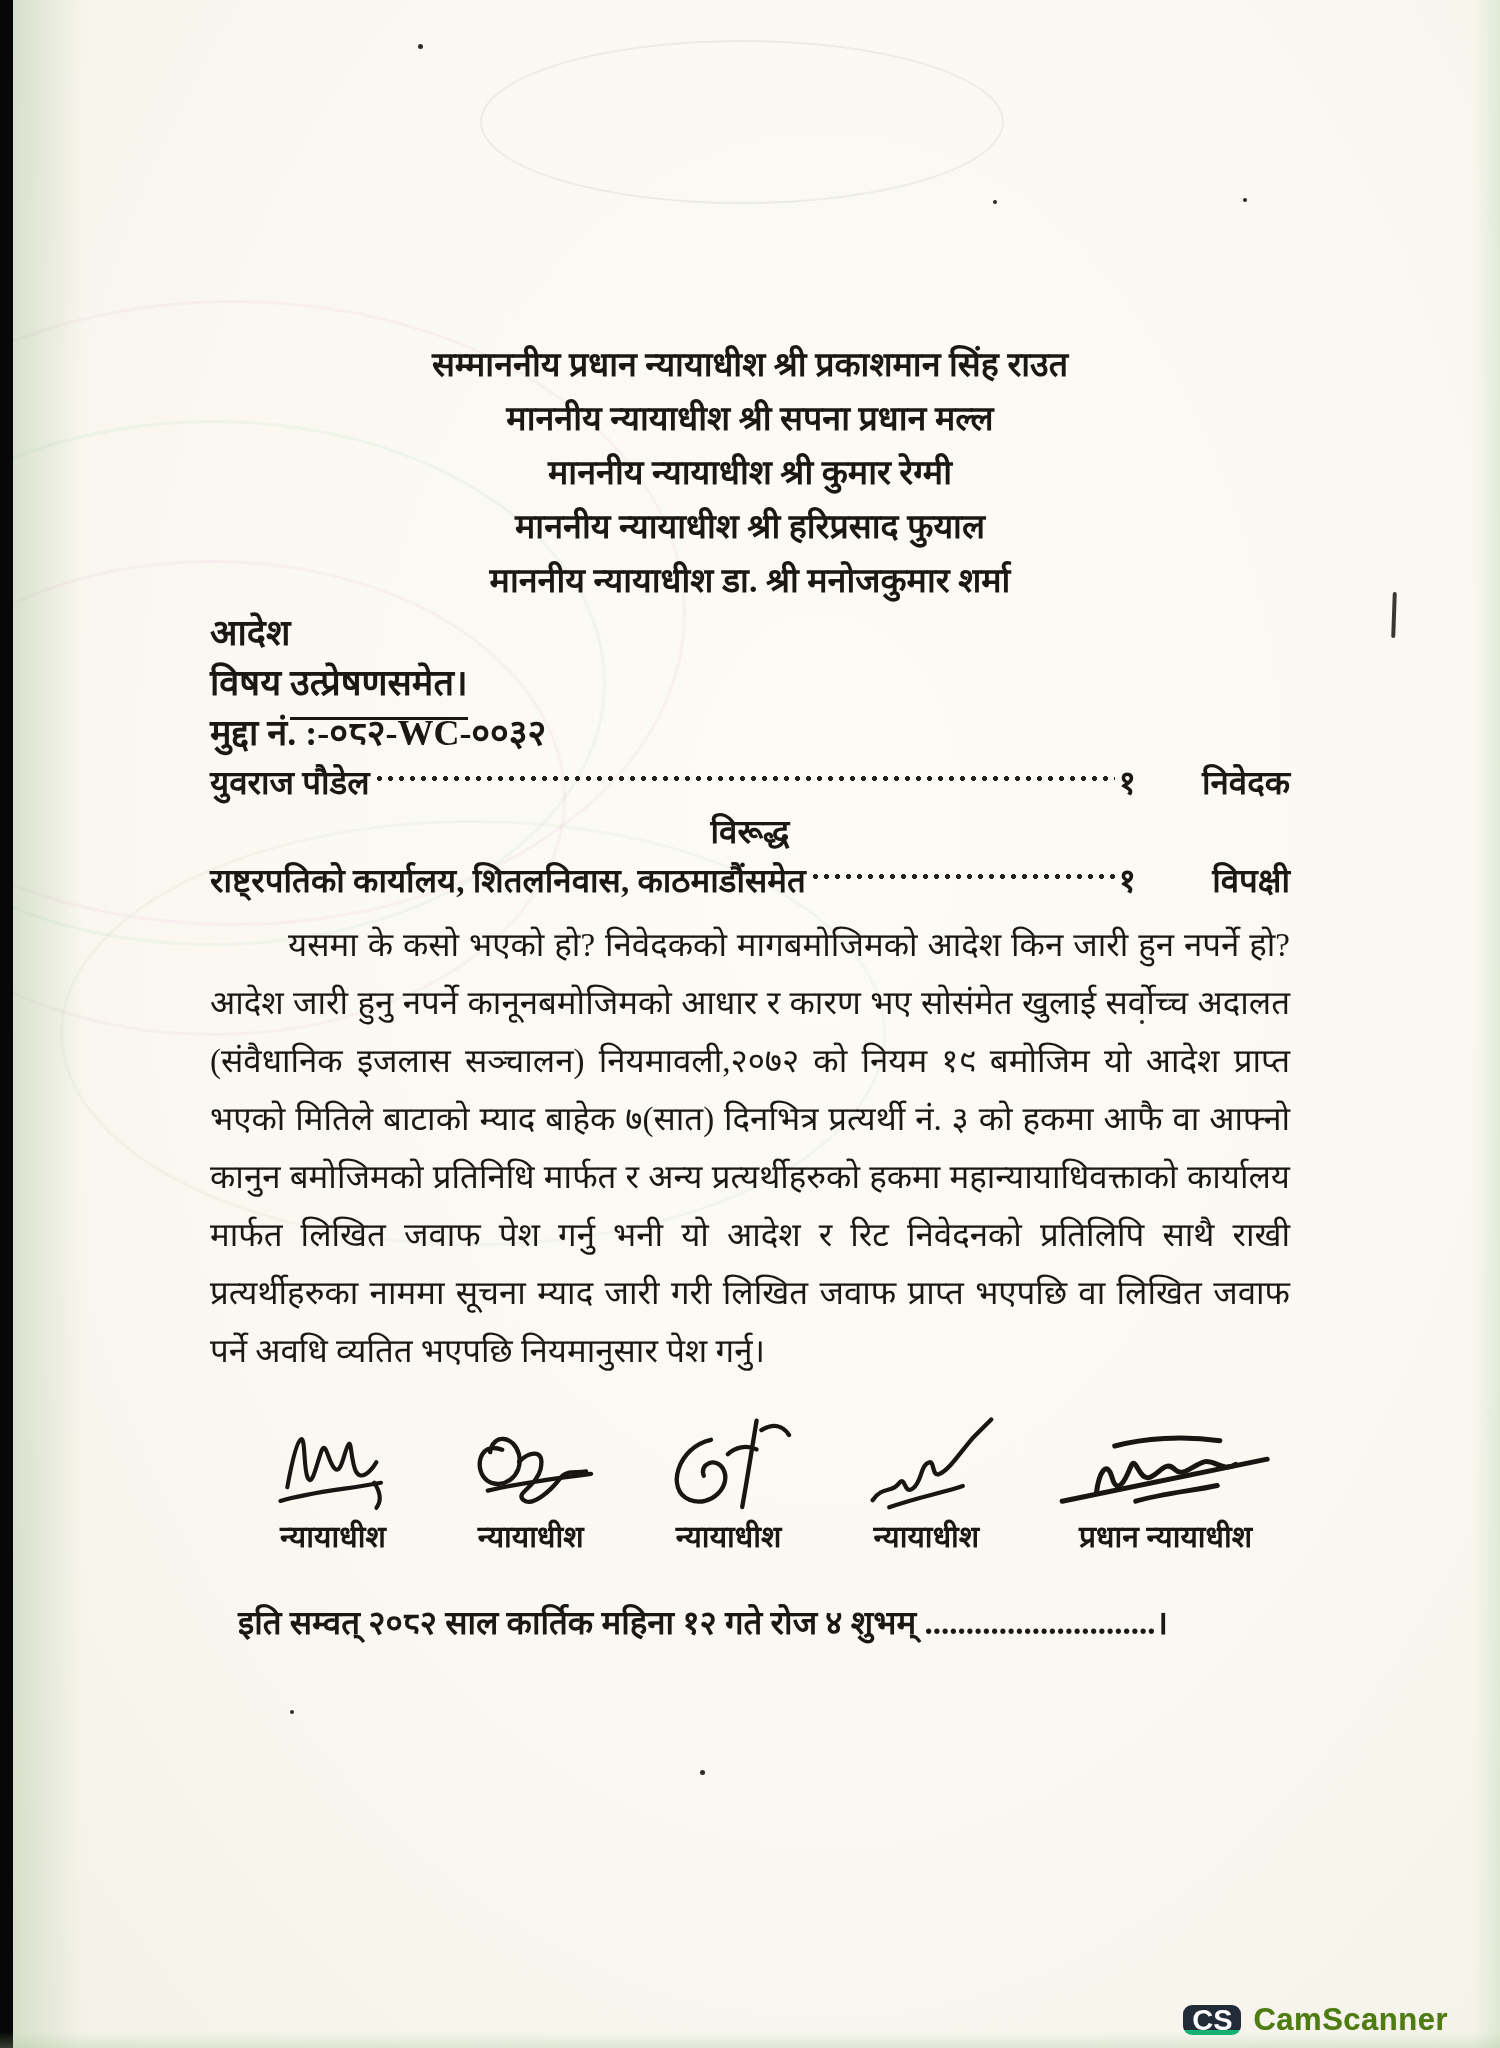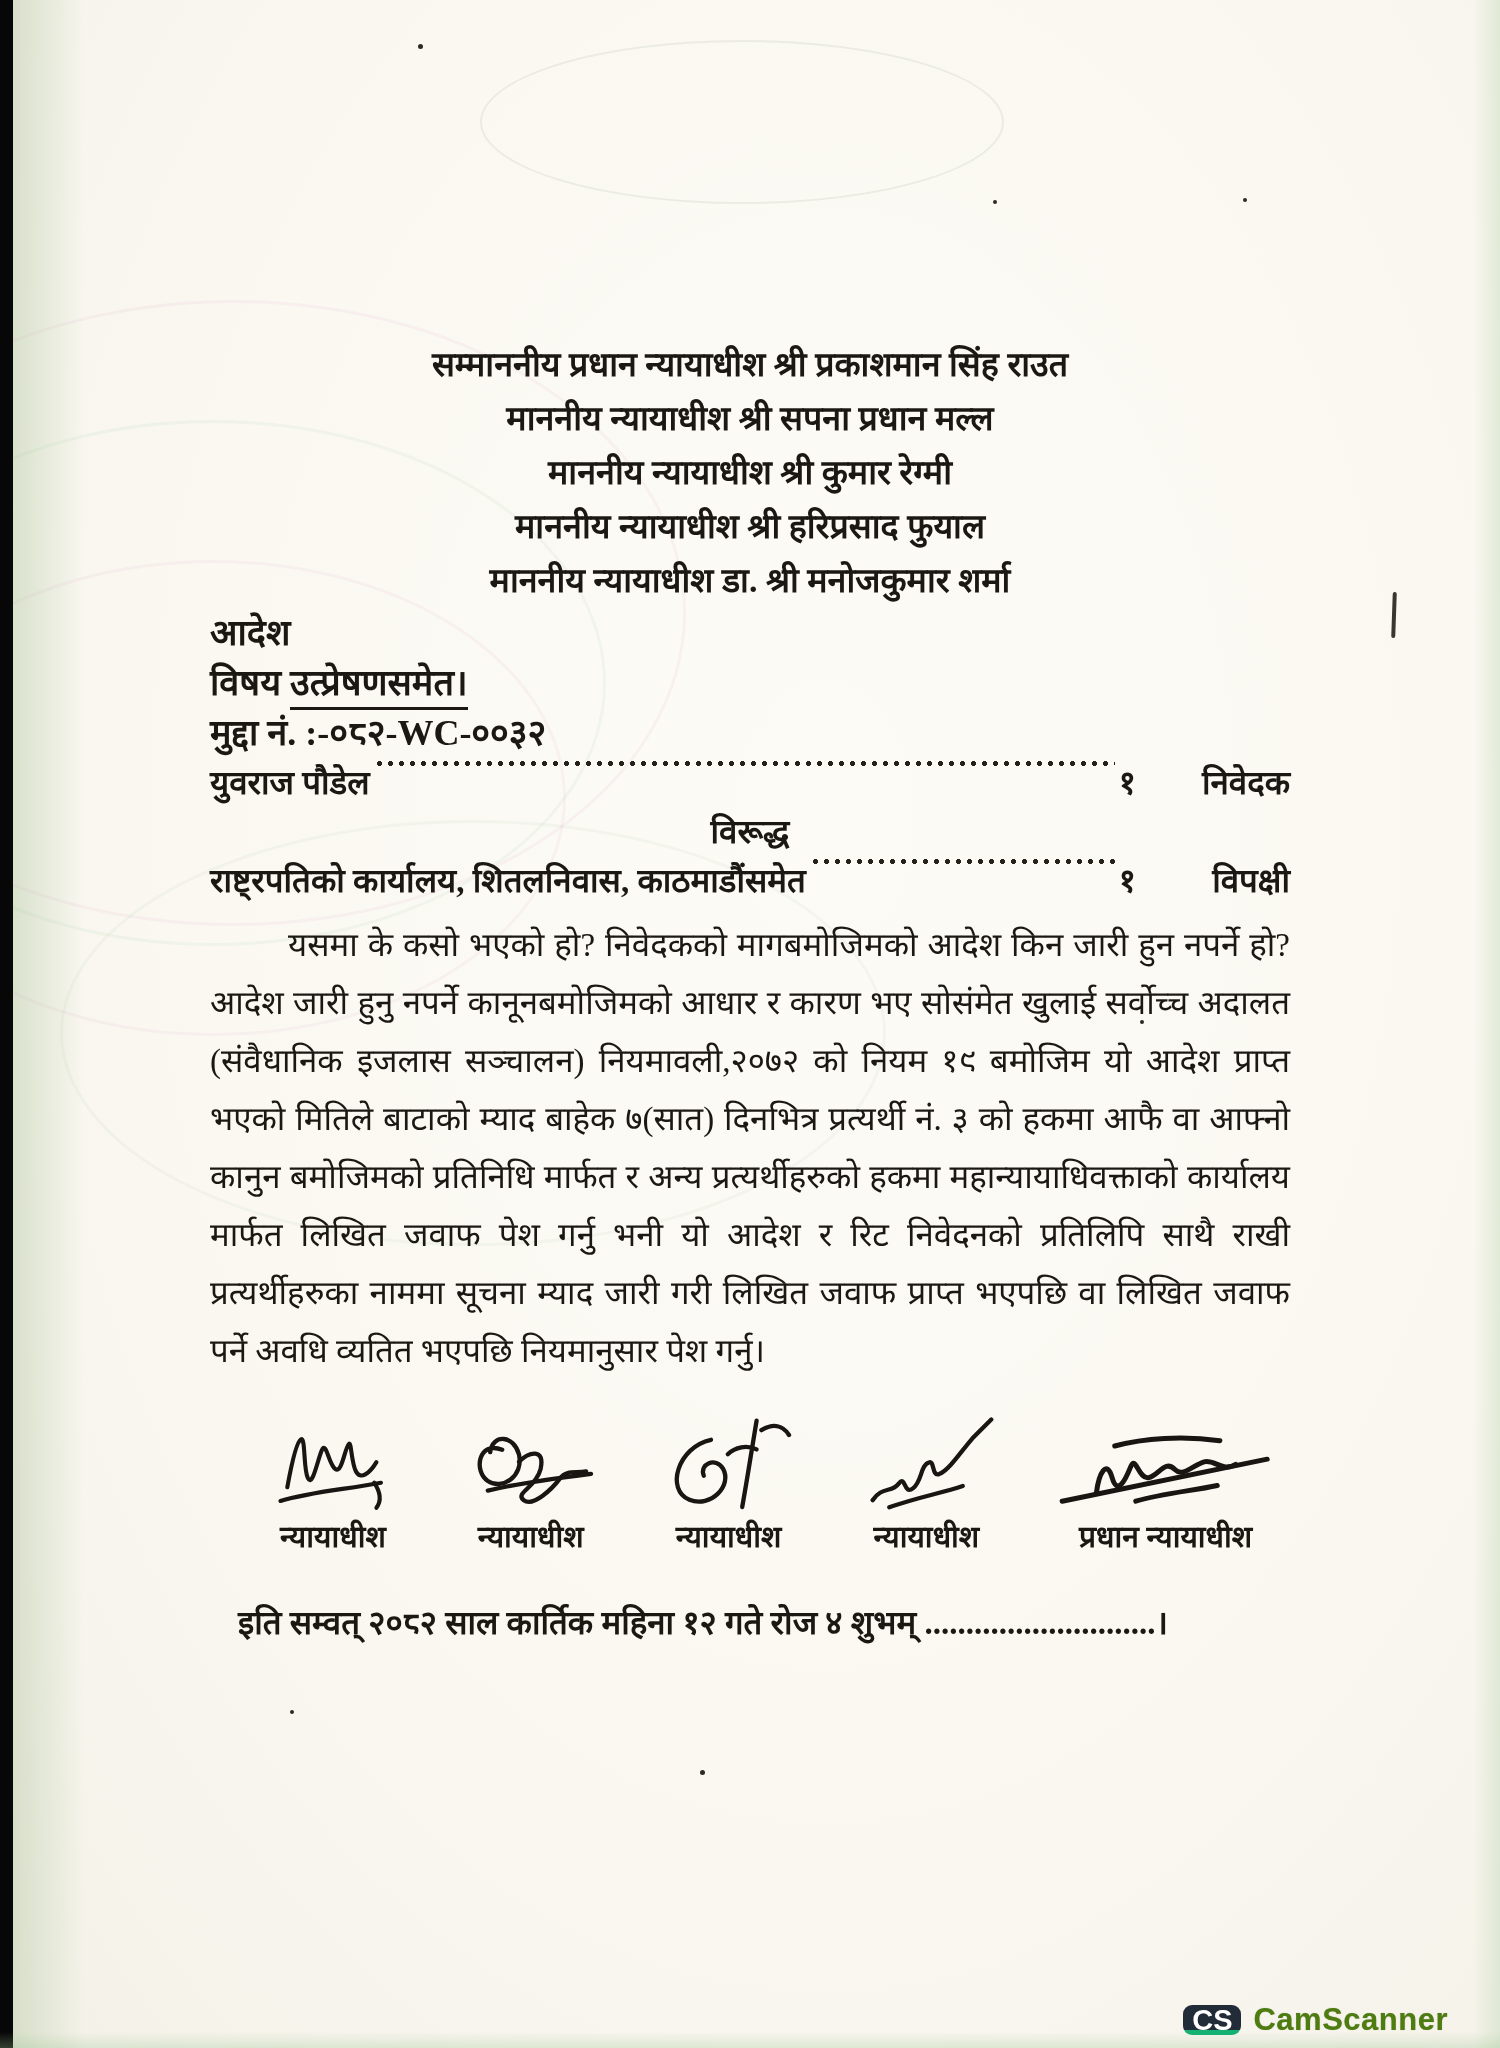--- a/index.html
+++ b/index.html
@@ -28,23 +28,23 @@
   .swirl.s2{left:-180px;top:420px;width:780px;height:520px;border:3px solid rgba(150,205,160,0.10);}
   .swirl.s3{left:-140px;top:560px;width:700px;height:470px;border:3px solid rgba(221,160,205,0.09);}
   .swirl.s4{left:60px;top:820px;width:820px;height:420px;border:3px solid rgba(150,205,160,0.09);}
   .swirl.s5{left:480px;top:40px;width:520px;height:160px;border:2px solid rgba(120,150,120,0.12);}
   .speck{position:absolute;background:#2c2a26;border-radius:50%;}
   .tick-right{position:absolute;left:1392px;top:592px;width:4px;height:46px;background:#3a3733;transform:rotate(2deg);border-radius:2px;}
 
   .content{position:absolute;left:210px;top:338px;width:1080px;}
   .c-line{display:block;text-align:center;font-weight:700;font-size:34px;line-height:54px;white-space:nowrap;}
   .mid-line{display:block;text-align:left;font-weight:700;font-size:36px;line-height:50px;white-space:nowrap;}
-  .subject .und{border-bottom:3px solid #1b1813;padding-bottom:4px;}
+  .subject .und{border-bottom:3px solid #1b1813;padding-bottom:14px;}
 
-  .party-row{display:flex;align-items:flex-start;font-weight:700;font-size:33px;line-height:50px;white-space:nowrap;}
+  .party-row{display:flex;align-items:center;font-weight:700;font-size:33px;line-height:50px;white-space:nowrap;}
   .party-row .leader{flex:1;height:10px;margin:0 4px 10px 4px;
     background-image:radial-gradient(circle, #262219 2.3px, rgba(0,0,0,0) 2.8px);
     background-size:11px 9px;background-repeat:repeat-x;background-position:left center;}
   .party-row .num{margin-right:46px;}
   .party-row .role{min-width:108px;text-align:right;}
   .versus{display:block;text-align:center;font-weight:700;font-size:33px;line-height:48px;}
 
   .body-par{margin-top:10px;font-weight:400;font-size:33px;line-height:58px;
     text-align:justify;text-indent:78px;color:#1b1813;}
 

